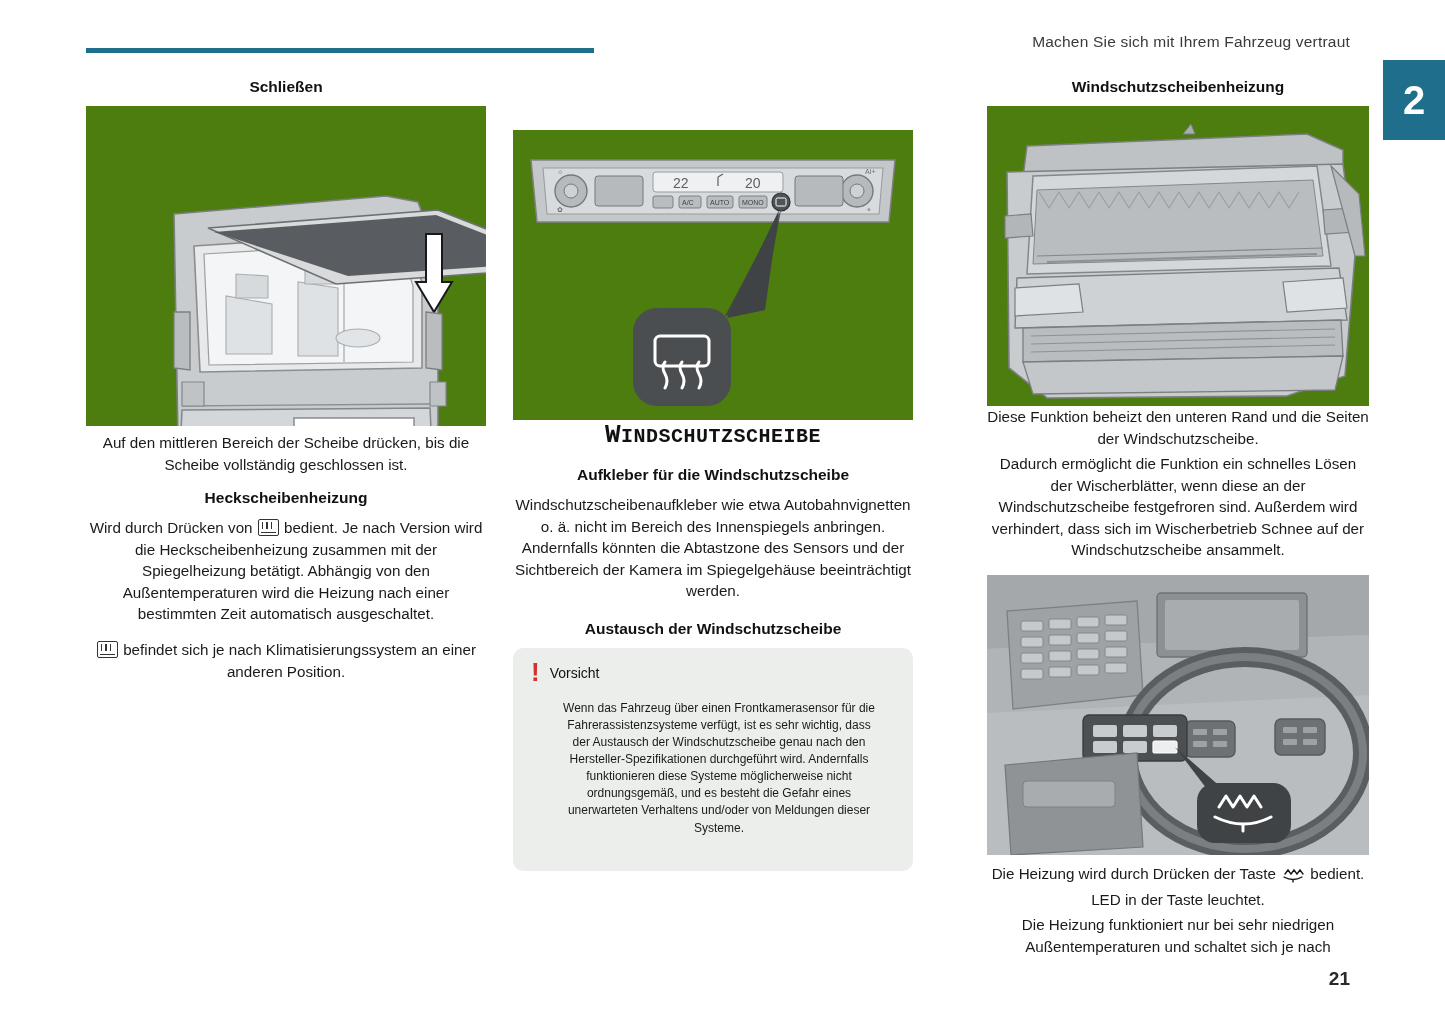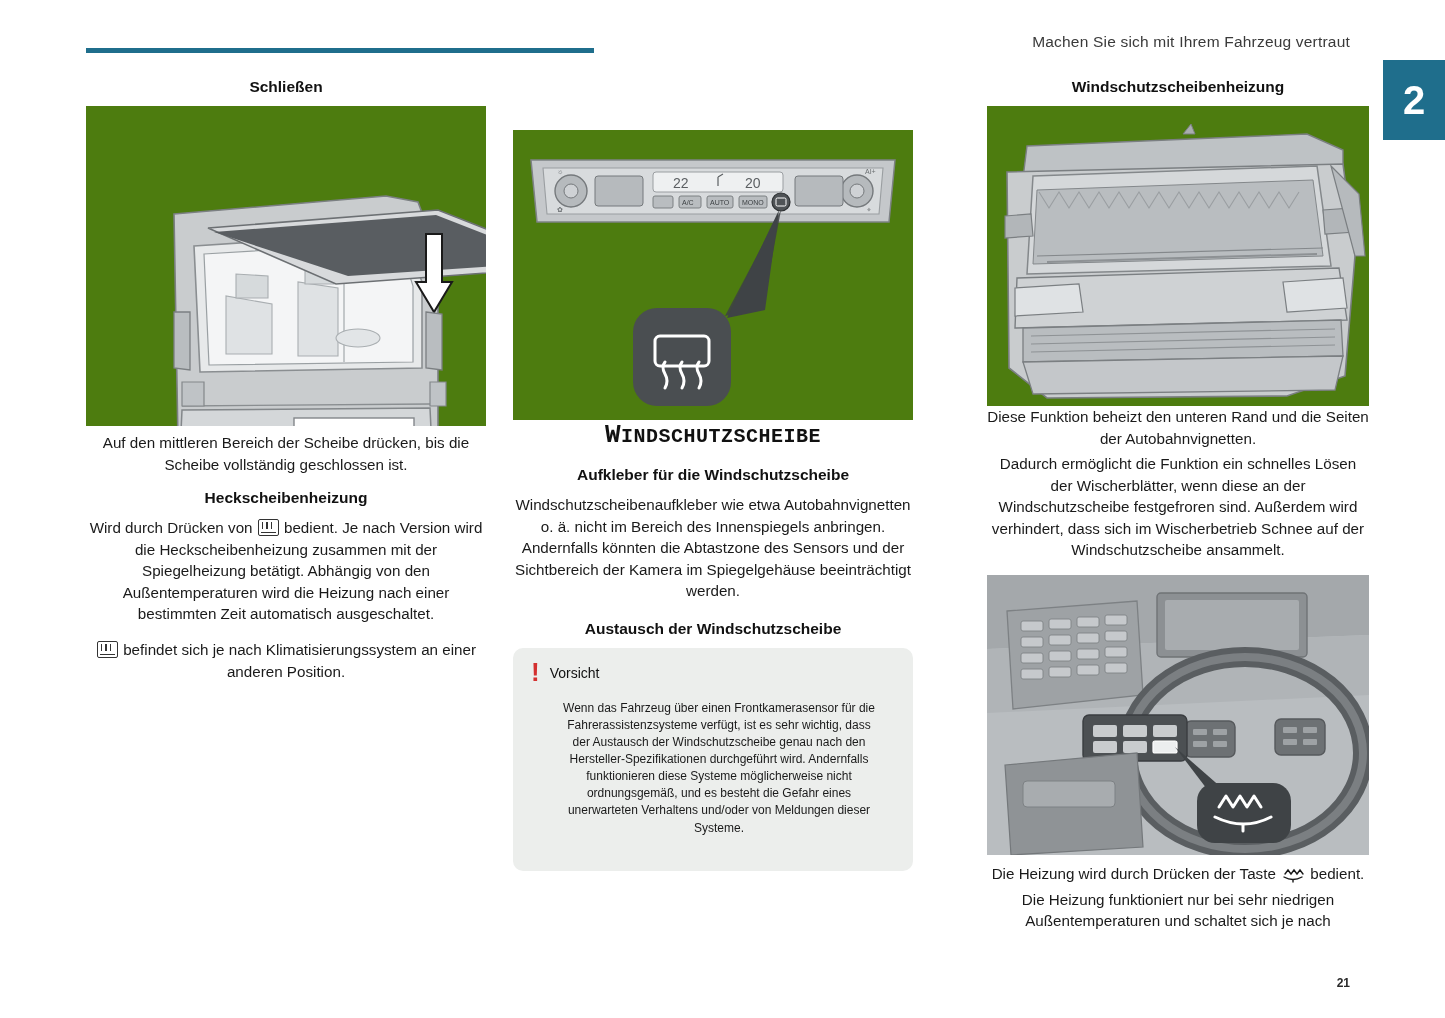--- a/index.html
+++ b/index.html
@@ -48,21 +48,21 @@
     font-size: 40px;
     font-weight: bold;
     display: flex;
     align-items: center;
     justify-content: center;
   }
   .page-number {
     position: absolute;
     right: 95px;
     bottom: 28px;
-    font-size: 12px;
+    font-size: 19px;
     font-weight: bold;
     color: #2a2a2a;
   }
 
   
   .col {
     position: absolute;
     top: 78px;
   }
   .col-1 { left: 86px;  width: 400px; }
@@ -337,21 +337,21 @@
         <path d="M336 104 L366 102 L368 126 L338 128 Z" fill="#b2b6b9" stroke="#7b7f82" stroke-width="1.2"></path>
 
         <path d="M36 256 L356 250 L348 284 L46 288 Z" fill="#c4c7ca" stroke="#7b7f82" stroke-width="1.3"></path>
 
         <path d="M344 60 L372 88 L378 150 L368 150 Z" fill="#b6babd" stroke="#7b7f82" stroke-width="1.2"></path>
 
         <path d="M196 28 l8 -10 l4 10 Z" fill="#a9adb0" stroke="#7b7f82" stroke-width="1"></path>
       </svg>
     </div>
 
-    <p class="body tight">Diese Funktion beheizt den unteren Rand und die Seiten der Autobahnvignetten.</p>
+    <p class="body tight">Diese Funktion beheizt den unteren Rand und die Seiten der Windschutzscheibe.</p>
     <p class="body">Dadurch ermöglicht die Funktion ein schnelles Lösen der Wischerblätter, wenn diese an der Windschutzscheibe festgefroren sind. Außerdem wird verhindert, dass sich im Wischerbetrieb Schnee auf der Windschutzscheibe ansammelt.</p>
 
     <div class="fig" style="height:280px;">
       <svg width="382" height="280" viewBox="0 0 382 280">
         <rect x="0" y="0" width="382" height="280" fill="#b9bdc0"></rect>
 
         <path d="M0 0 L382 0 L382 60 L0 74 Z" fill="#a4a8ab"></path>
         <path d="M0 74 L382 60 L382 120 L0 138 Z" fill="#b0b4b7"></path>
 
         <path d="M20 36 L150 26 L156 120 L26 134 Z" fill="#9ea2a5" stroke="#7d8184" stroke-width="1.3"></path>
@@ -421,16 +421,17 @@
 
     <p class="body tight" style="margin-top:8px;">
       <span>Die Heizung wird durch Drücken der Taste </span><span class="inline-icon-wiper"><svg width="22" height="16" viewBox="0 0 22 16">
             <g stroke="#1a1a1a" stroke-width="1.4" fill="none" stroke-linecap="round">
               <path d="M3 7 l3 -4 l3 4 l3 -4 l3 4 l3 -4 l3 4"></path>
               <path d="M2 10 q9 5 18 0"></path>
               <path d="M11 13 l0 2"></path>
             </g>
           </svg></span><span> bedient.</span>
     </p>
+    <p class="body tight">LED in der Taste leuchtet.</p>
     <p class="body">Die Heizung funktioniert nur bei sehr niedrigen Außentemperaturen und schaltet sich je nach</p>
   </div>
 
 </div>
 
 </body></html>

